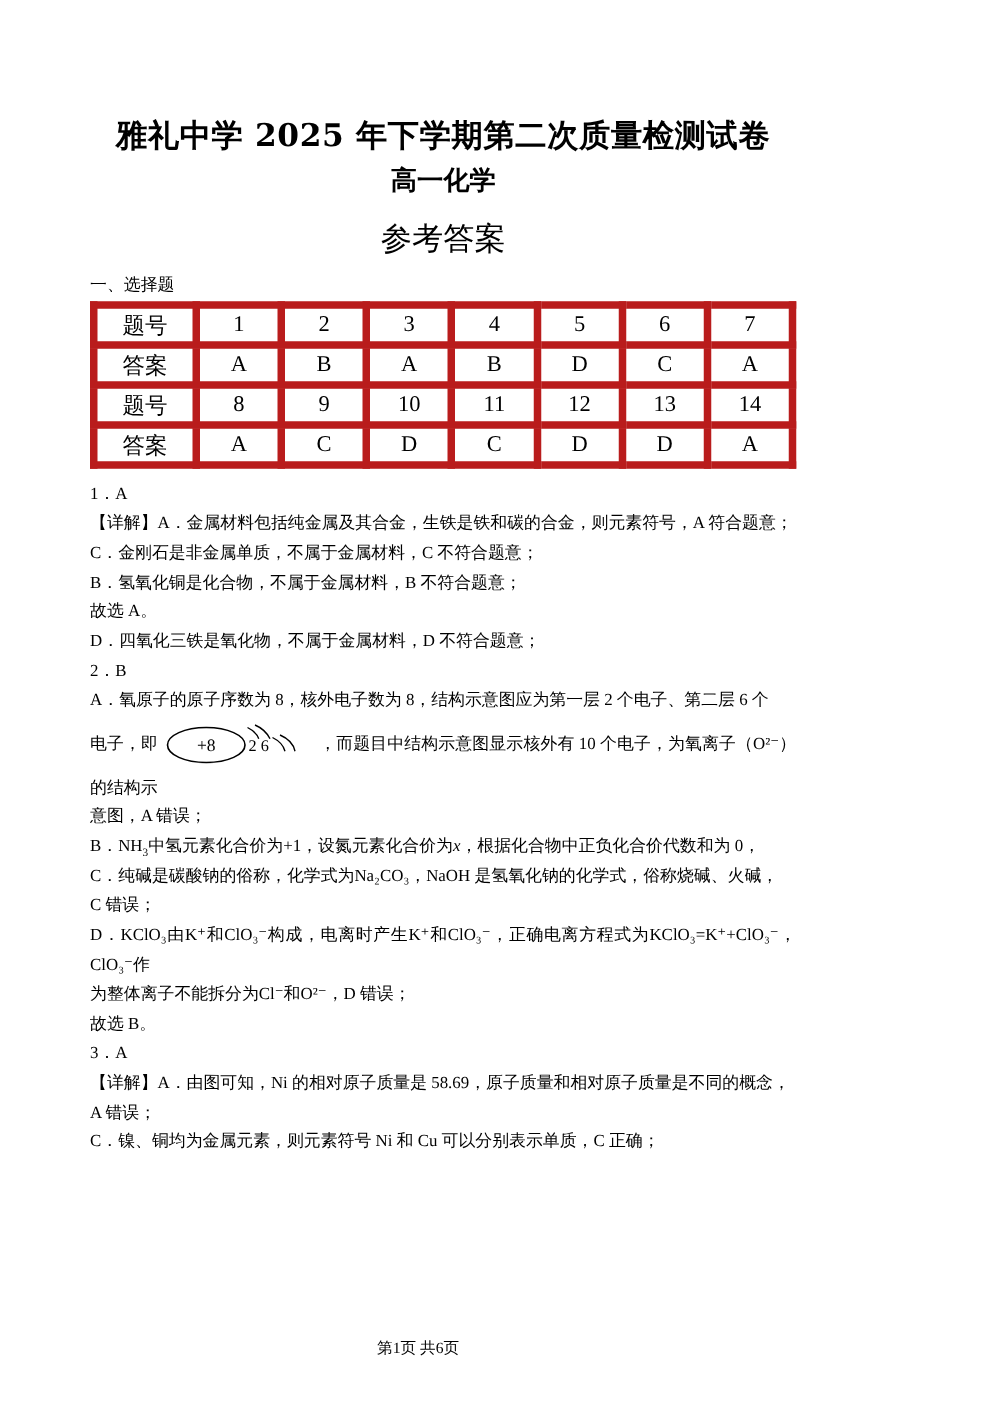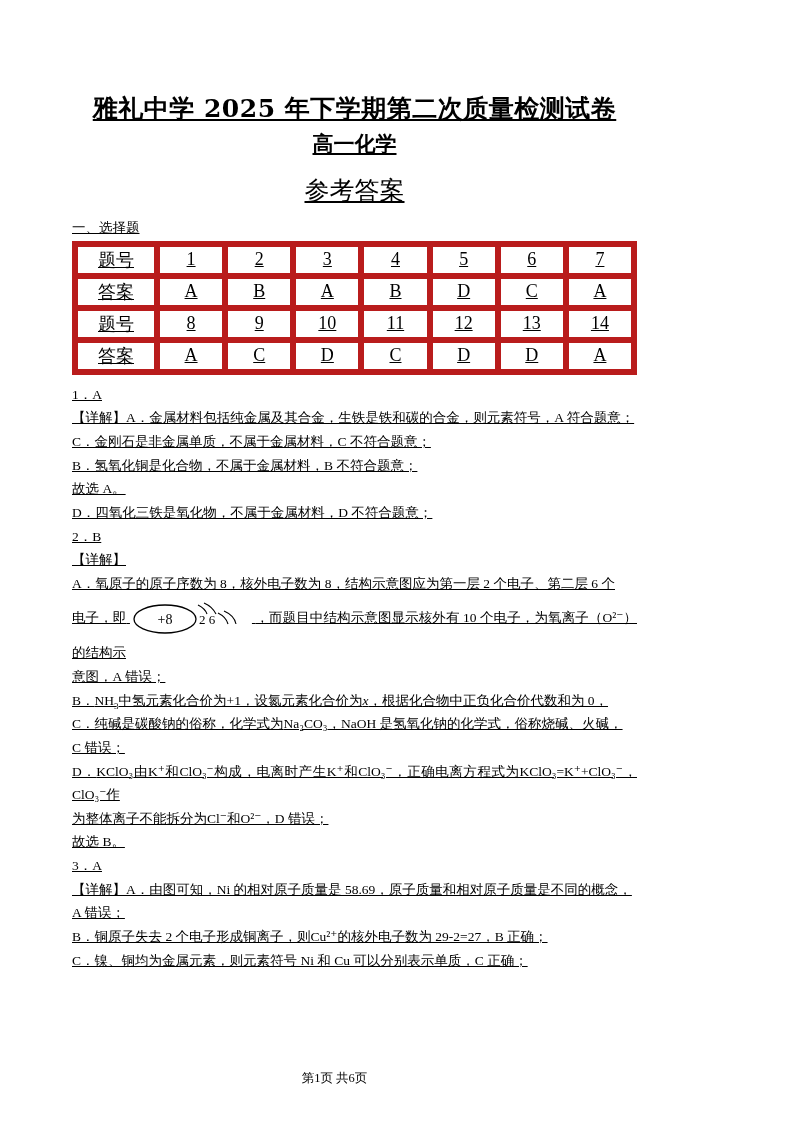--- a/index.html
+++ b/index.html
@@ -13,21 +13,20 @@
     font-family: "Liberation Serif", "DejaVu Serif", serif;
     color: #000;
     position: relative;
   }
   .page {
     width: 709px;
     height: 1123px;
     box-sizing: border-box;
     padding: 62px 72px 40px 72px;
     position: relative;
-    text-decoration: underline;
   }
   .doc-title {
     text-align: center;
     font-size: 25px;
     font-weight: bold;
     letter-spacing: 0.5px;
     margin-top: 30px;
     line-height: 1.35;
     font-family: "DejaVu Serif", "Liberation Serif", serif;
   }
@@ -158,21 +157,20 @@
     </table>
 
   <div class="qnum">1．A</div>
   <p class="para">【详解】A．金属材料包括纯金属及其合金，生铁是铁和碳的合金，则元素符号，A 符合题意；</p>
   <p class="para">C．金刚石是非金属单质，不属于金属材料，C 不符合题意；</p>
   <p class="para">B．氢氧化铜是化合物，不属于金属材料，B 不符合题意；</p>
   <p class="para">故选 A。</p>
   <p class="para">D．四氧化三铁是氧化物，不属于金属材料，D 不符合题意；</p>
 
   <div class="qnum">2．B</div>
-  <p class="para">【详解】</p>
   <p class="para">A．氧原子的原子序数为 8，核外电子数为 8，结构示意图应为第一层 2 个电子、第二层 6 个</p>
 
   <p class="para" style="margin-top:2px;">
     <span>电子，即</span>
     <span class="atomdiag">
       <svg width="118" height="44" viewBox="0 0 118 44" xmlns="http://www.w3.org/2000/svg">
         <ellipse cx="33" cy="22" rx="31" ry="14" fill="none" stroke="#000" stroke-width="1.3"></ellipse>
         <text x="33" y="27" font-size="14" font-family="Liberation Serif, serif" text-anchor="middle">+8</text>
         <text x="75" y="27" font-size="13" font-family="Liberation Serif, serif" text-anchor="middle">2 6</text>
         <path d="M66 8 C72 11 74 14 75 17" fill="none" stroke="#000" stroke-width="1.1"></path>
@@ -196,18 +194,17 @@
 
   <p class="para">
     <span>D．</span><span>KClO₃</span><span>由K⁺和ClO₃⁻构成，电离时产生K⁺和ClO₃⁻，正确电离方程式为KClO₃=K⁺+ClO₃⁻，ClO₃⁻作</span>
   </p>
   <p class="para">为整体离子不能拆分为Cl⁻和O²⁻，D 错误；</p>
   <p class="para">故选 B。</p>
 
   <div class="qnum">3．A</div>
   <p class="para">【详解】A．由图可知，Ni 的相对原子质量是 58.69，原子质量和相对原子质量是不同的概念，</p>
   <p class="para">A 错误；</p>
-  <p class="para">B．铜原子失去 2 个电子形成铜离子，则Cu²⁺的核外电子数为 29-2=27，B 正确；</p>
   <p class="para">C．镍、铜均为金属元素，则元素符号 Ni 和 Cu 可以分别表示单质，C 正确；</p>
 
 </div>
 
 <div class="footer">第1页 共6页</div>
 
 </body></html>

